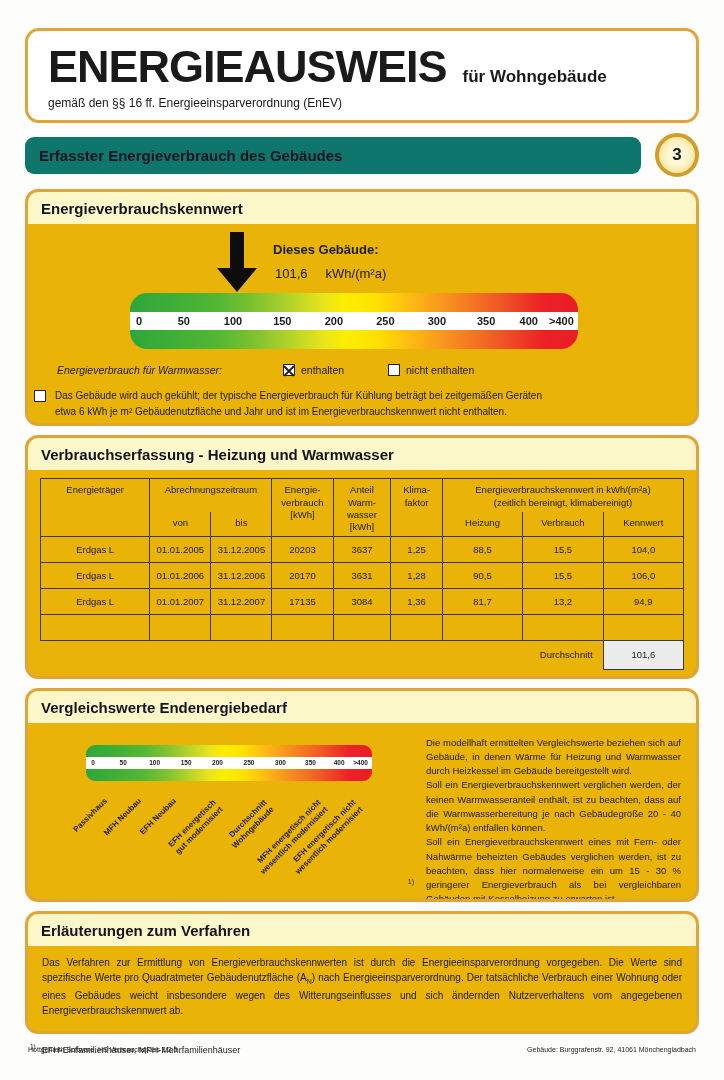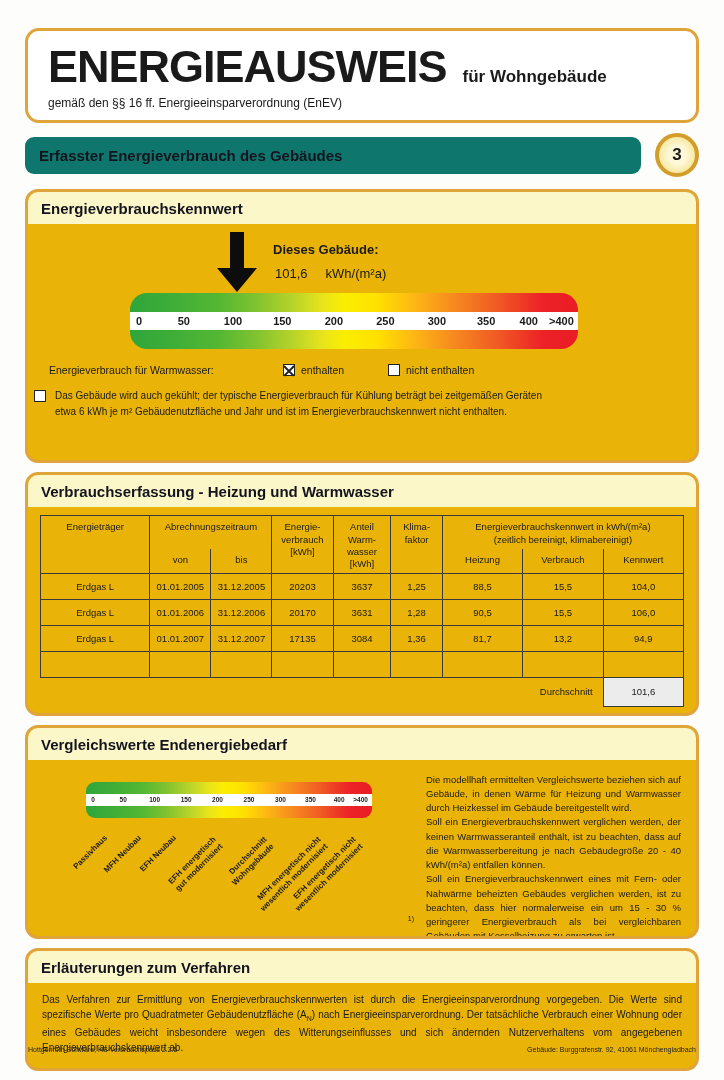--- a/index.html
+++ b/index.html
@@ -31,37 +31,37 @@
   }
   
   .section{
     margin:0 25px 9px;border:3px solid #dfa53a;border-radius:13px;
     background:#eab308;overflow:hidden;
   }
   .section-title{
     background:#fcf7c8;padding:8px 13px 7px;font-size:15px;font-weight:bold;color:#14141e;
   }
   
-  .s1-body{position:relative;height:236px;}
+  .s1-body{position:relative;height:199px;}
   .arrow{position:absolute;left:209px;top:8px;transform:translateX(-50%);}
   .arrow-stem{width:14px;height:36px;background:#0d0d0d;margin:0 auto;}
   .arrow-head{width:0;height:0;border-left:20px solid transparent;border-right:20px solid transparent;border-top:24px solid #0d0d0d;}
   .dieses-label{position:absolute;left:245px;top:18px;font-size:13px;font-weight:bold;}
   .dieses-value{position:absolute;left:247px;top:42px;font-size:13px;}
   .dieses-value .unit{margin-left:18px;}
   .bar-big{
     position:absolute;left:102px;top:69px;width:448px;height:56px;border-radius:17px;
     background:linear-gradient(90deg,#2fa63b 0%,#3fae38 10%,#55b733 20%,#7fc230 28%,
       #b5d32a 36%,#e8e41c 43%,#fbee00 48%,#ffe100 55%,#fdb913 63%,#f68b1f 72%,
       #f05a24 82%,#ec2227 92%,#ea1c25 100%);
   }
   .bar-band{position:absolute;left:0;right:0;top:calc(50% - 9px);height:18px;background:#fff;}
   .bar-band .tick{position:absolute;transform:translateX(-50%);font-size:11px;font-weight:bold;line-height:18px;}
   .ww-row{position:absolute;left:17px;right:14px;top:140px;font-size:10.5px;}
-  .ww-label{position:absolute;left:4px;top:0;}
+  .ww-label{position:absolute;left:12px;top:0;font-style:italic;}
   .ww-opt1{position:absolute;left:238px;top:0;}
   .ww-opt2{position:absolute;left:343px;top:0;}
   .cb{display:inline-block;width:10px;height:10px;border:1.5px solid #222;background:#fff;position:relative;vertical-align:-2px;margin-right:6px;}
   .cb.checked::before,.cb.checked::after{content:"";position:absolute;left:-2px;right:-2px;top:50%;height:1.5px;background:#222;}
   .cb.checked::before{transform:rotate(45deg);}
   .cb.checked::after{transform:rotate(-45deg);}
   .cooling{position:absolute;left:6px;right:20px;top:164px;padding-left:21px;font-size:10px;line-height:1.55;}
   .cooling .cb{position:absolute;left:0;top:2px;}
   .cooling span{display:block;}
   

